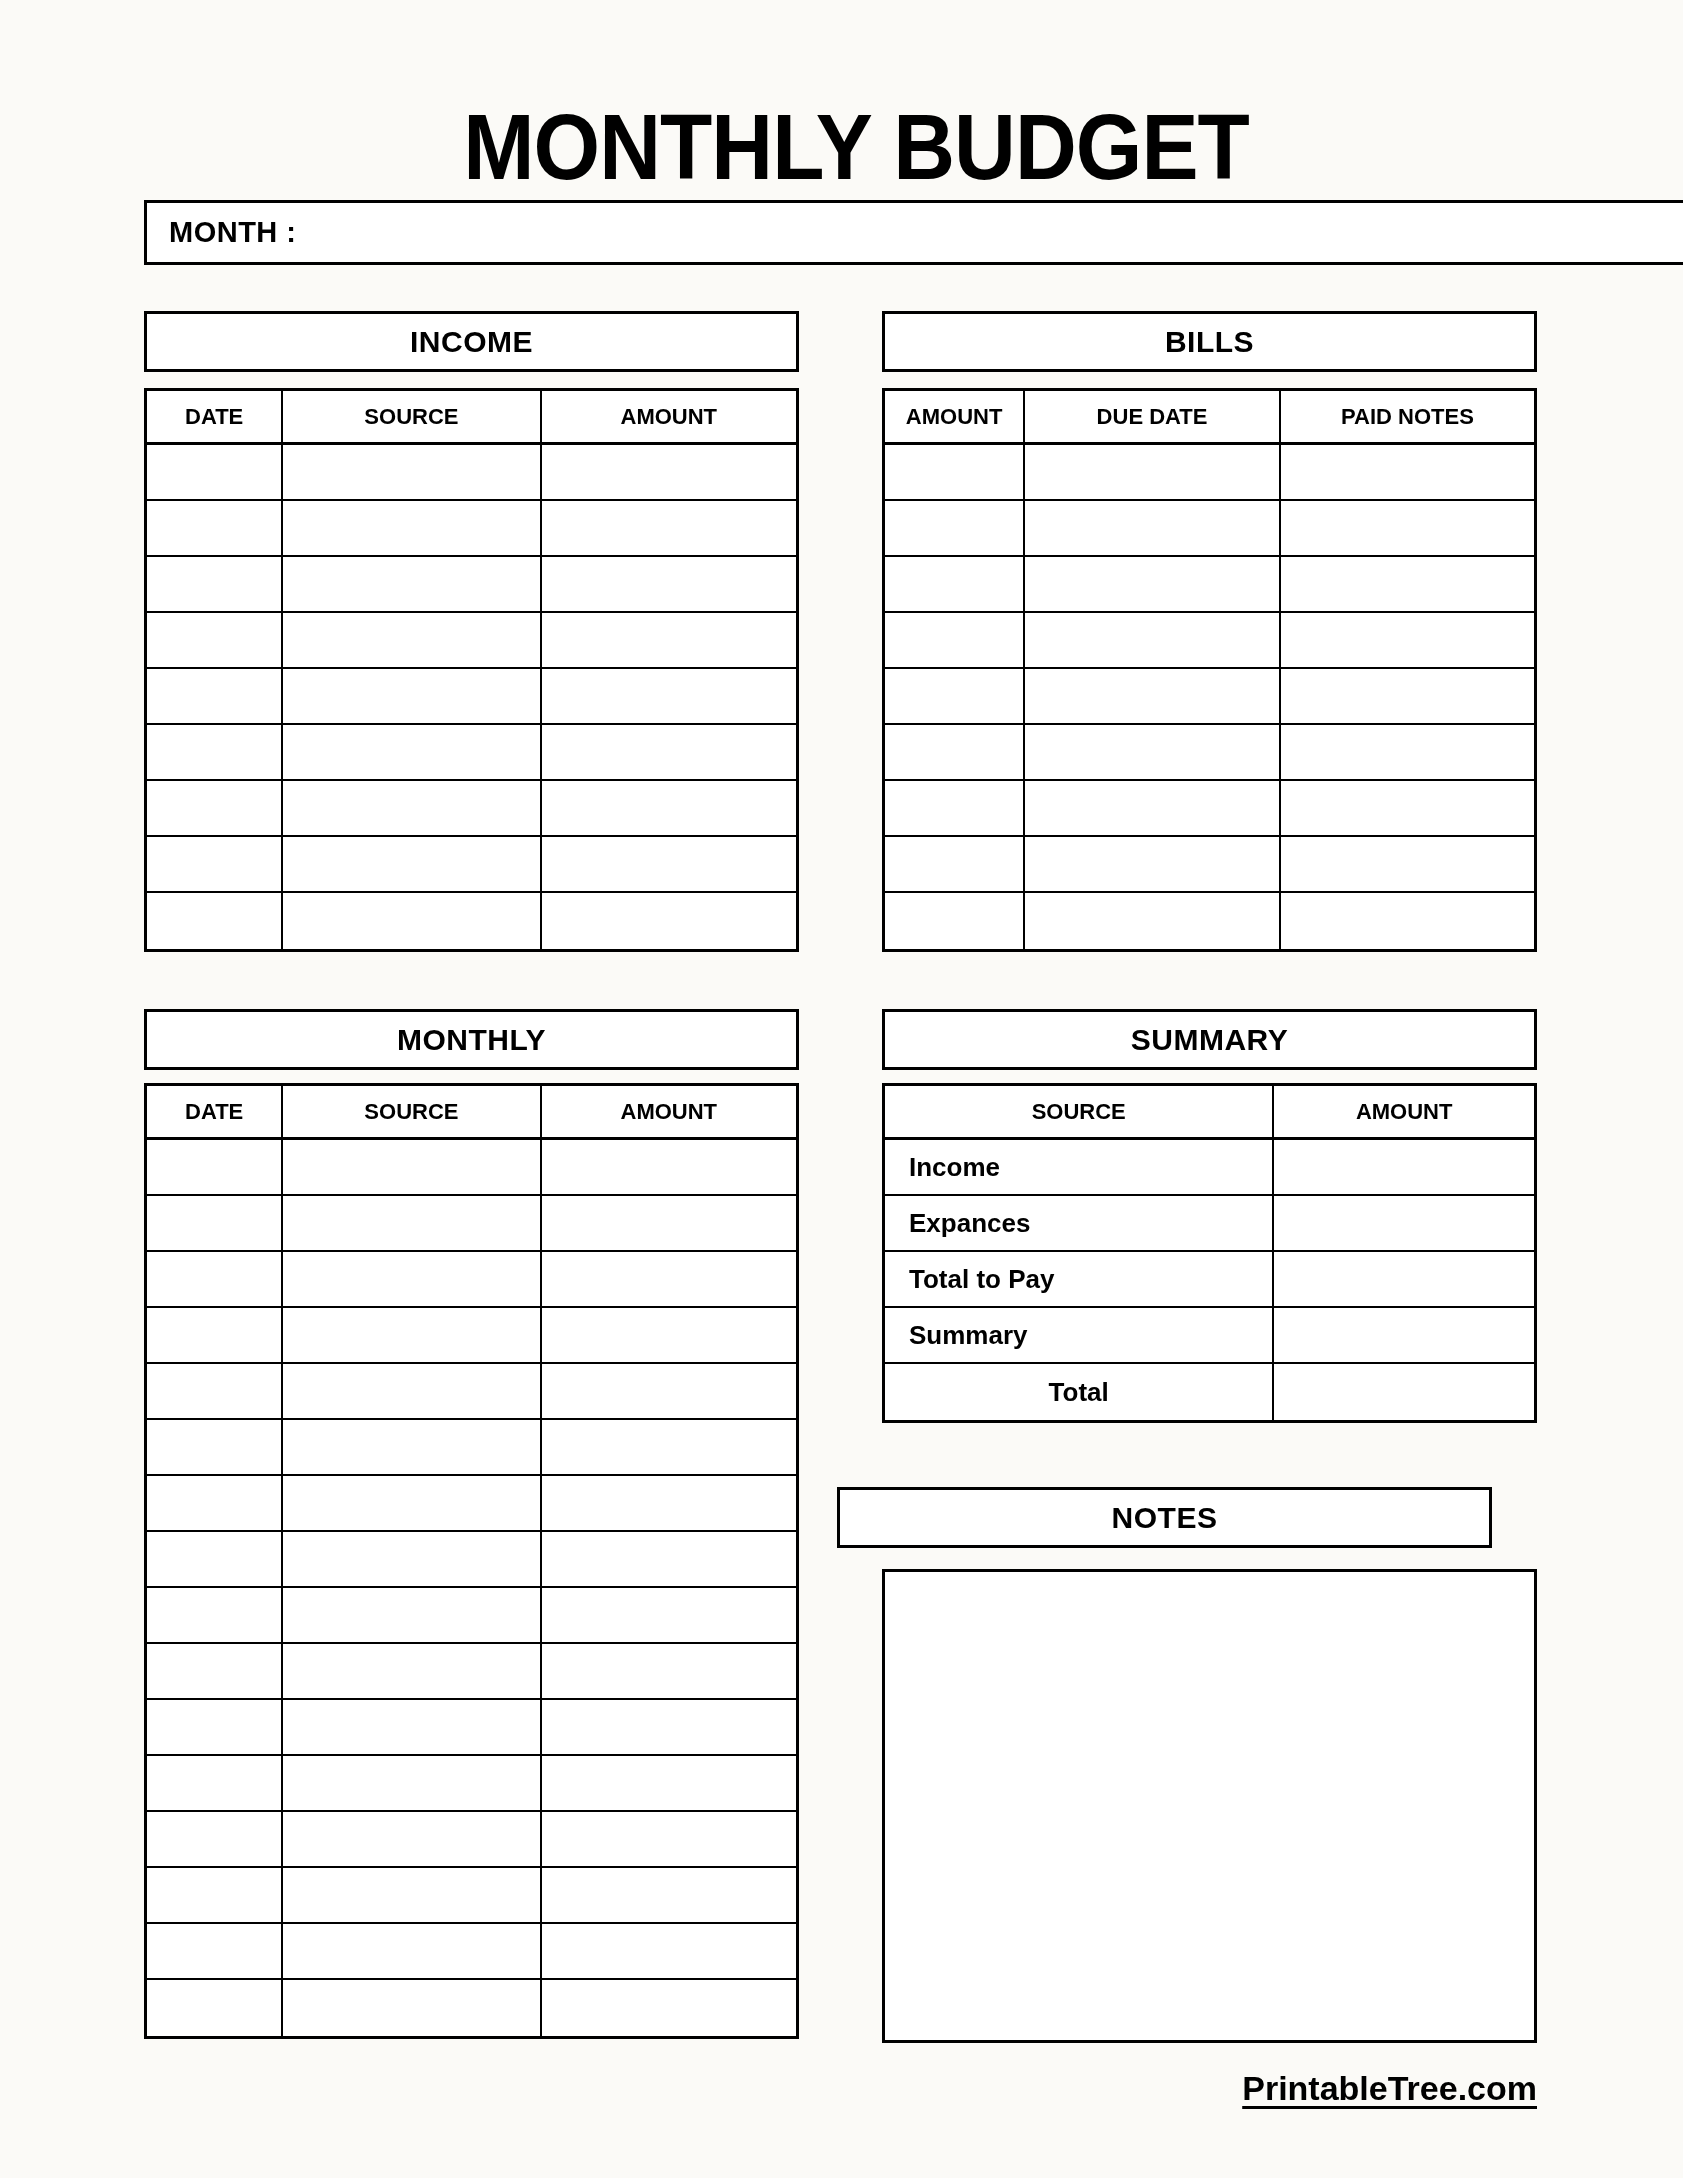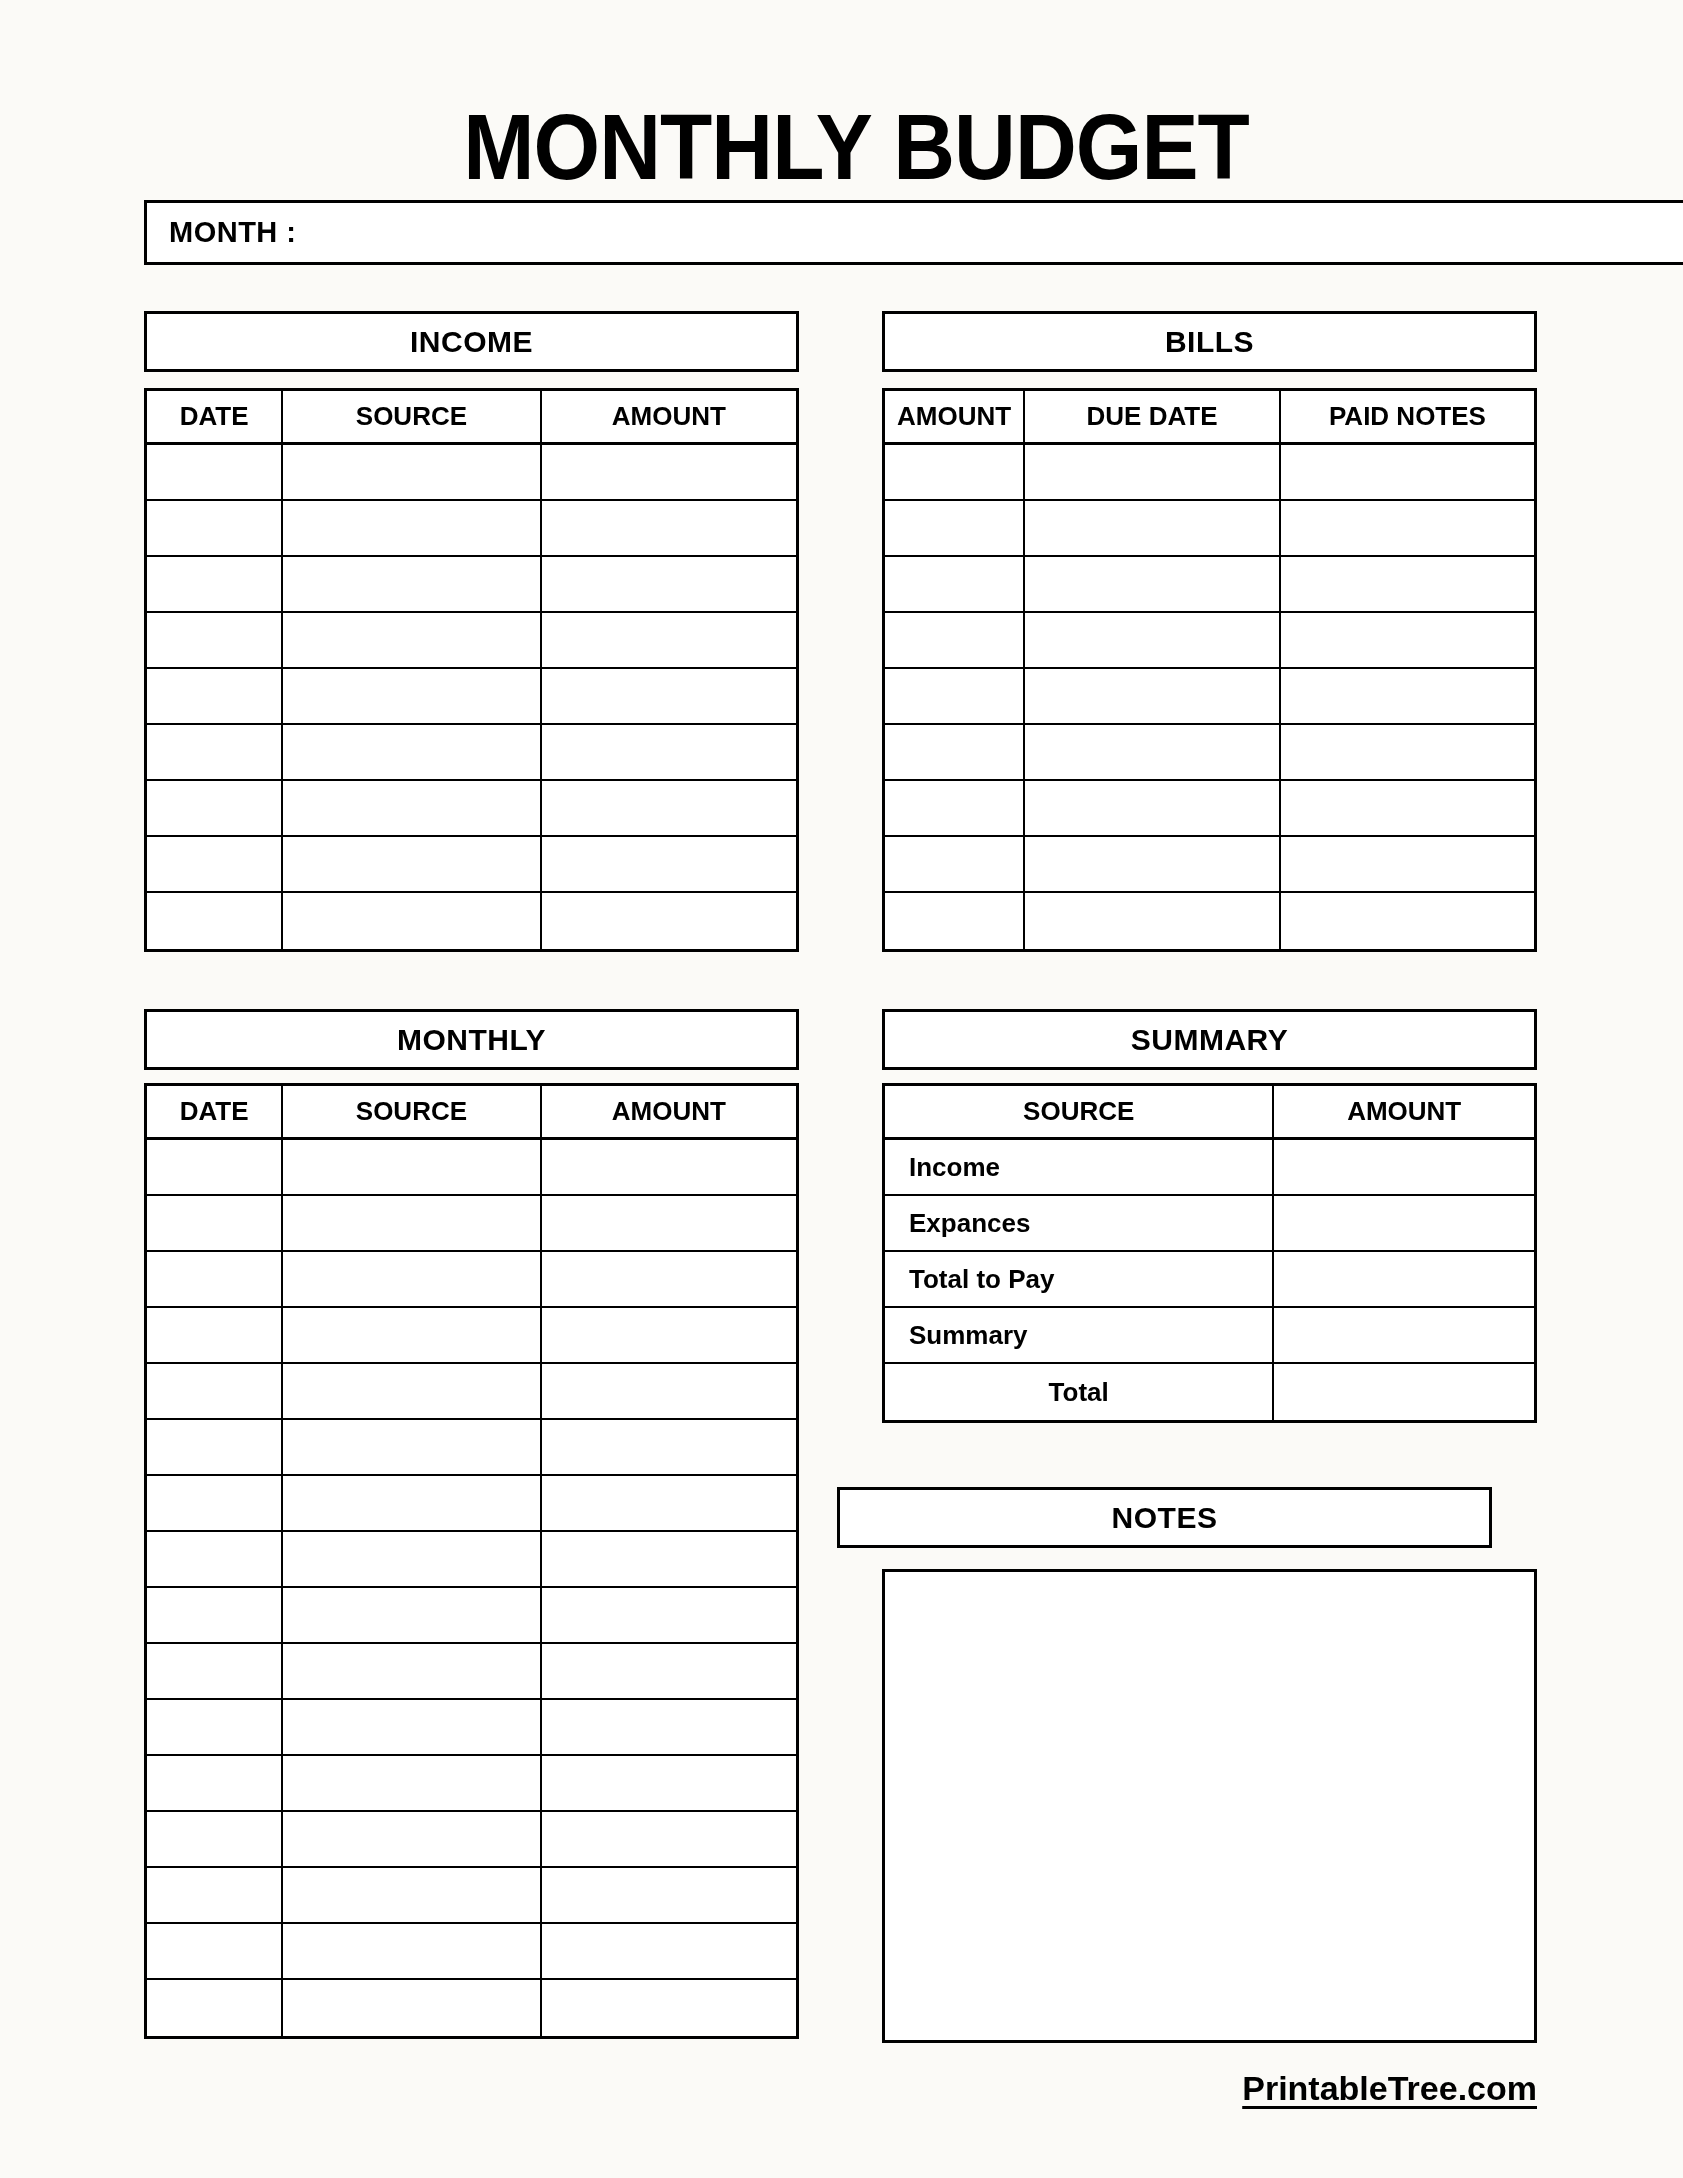--- a/index.html
+++ b/index.html
@@ -63,21 +63,21 @@
   }
   #bills-table .thead, #bills-table .tr{
     grid-template-columns:21.6% 39.4% 39%;
   }
   #summary-table .thead, #summary-table .tr{
     grid-template-columns:60% 40%;
   }
 
   .th{
     display:flex;align-items:center;justify-content:center;
-    font-size:26px;font-weight:bold;
+    font-size:22px;font-weight:bold;
     border-right:2px solid var(--ink);
   }
   .th:last-child{border-right:none;}
   .td{border-right:2px solid var(--ink);}
   .td:last-child{border-right:none;}
 
   .sum-label{
     display:flex;align-items:center;
     padding-left:24px;font-size:26px;font-weight:bold;
   }

